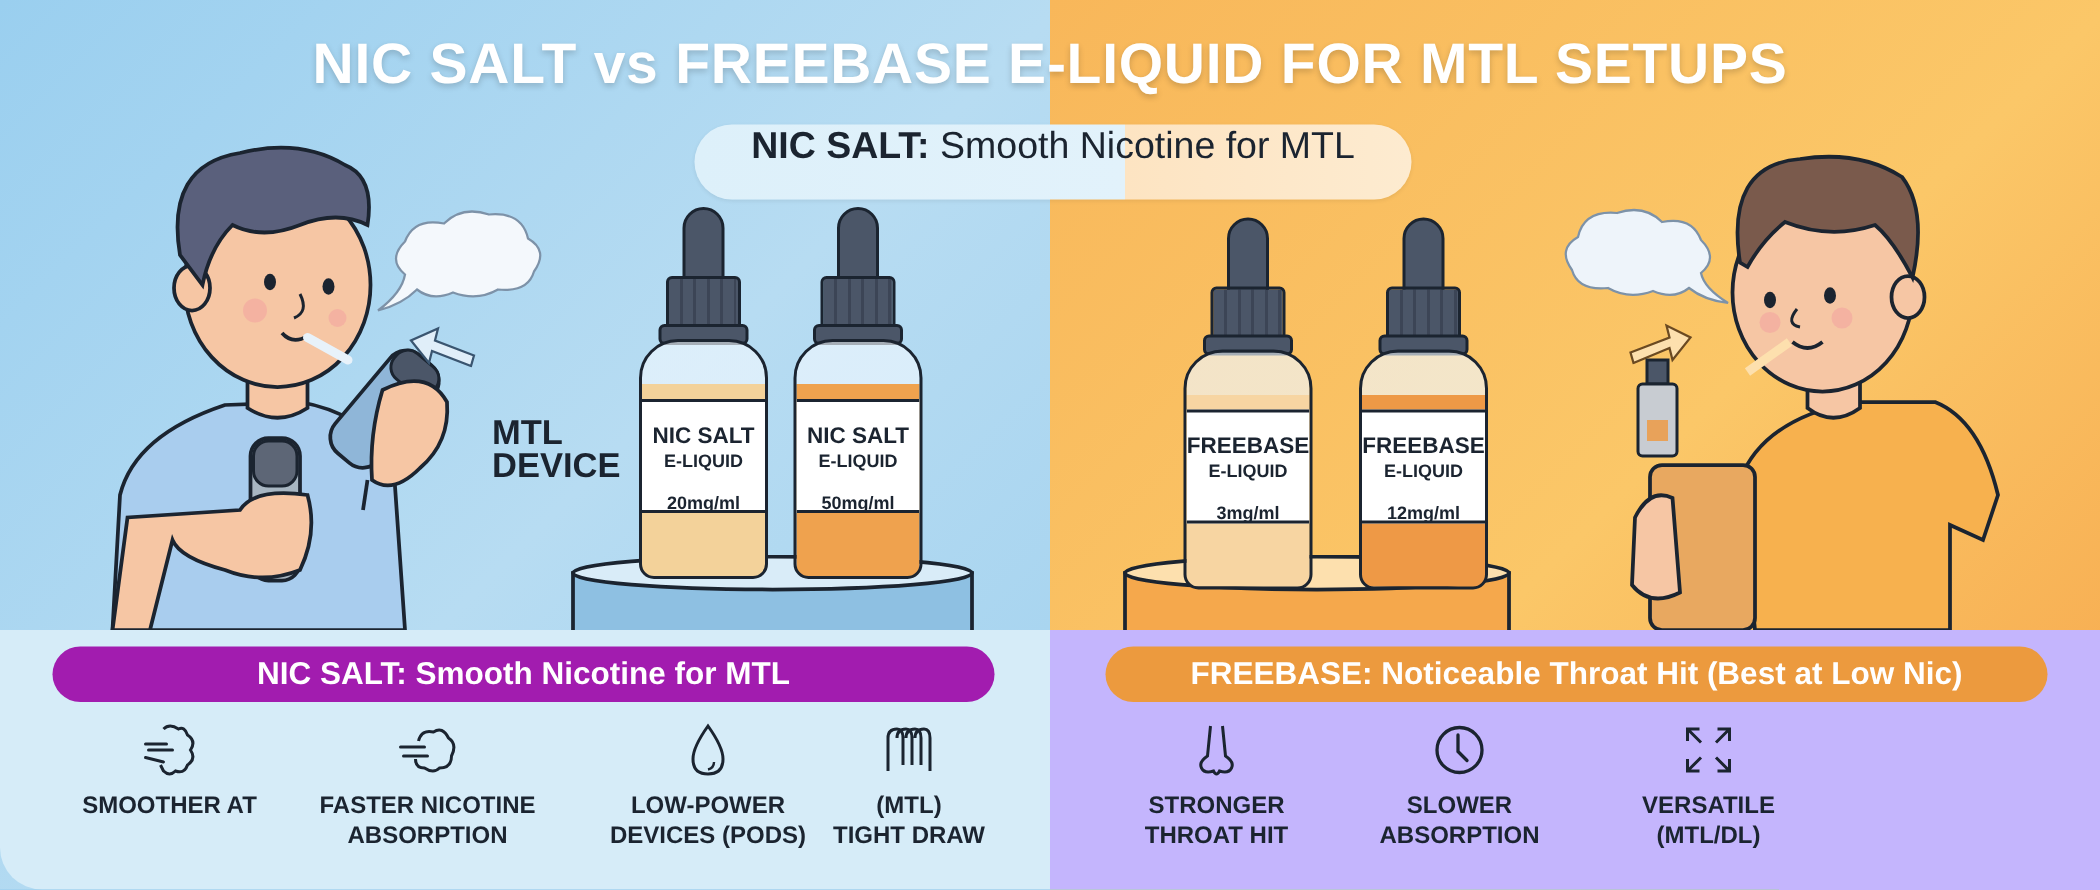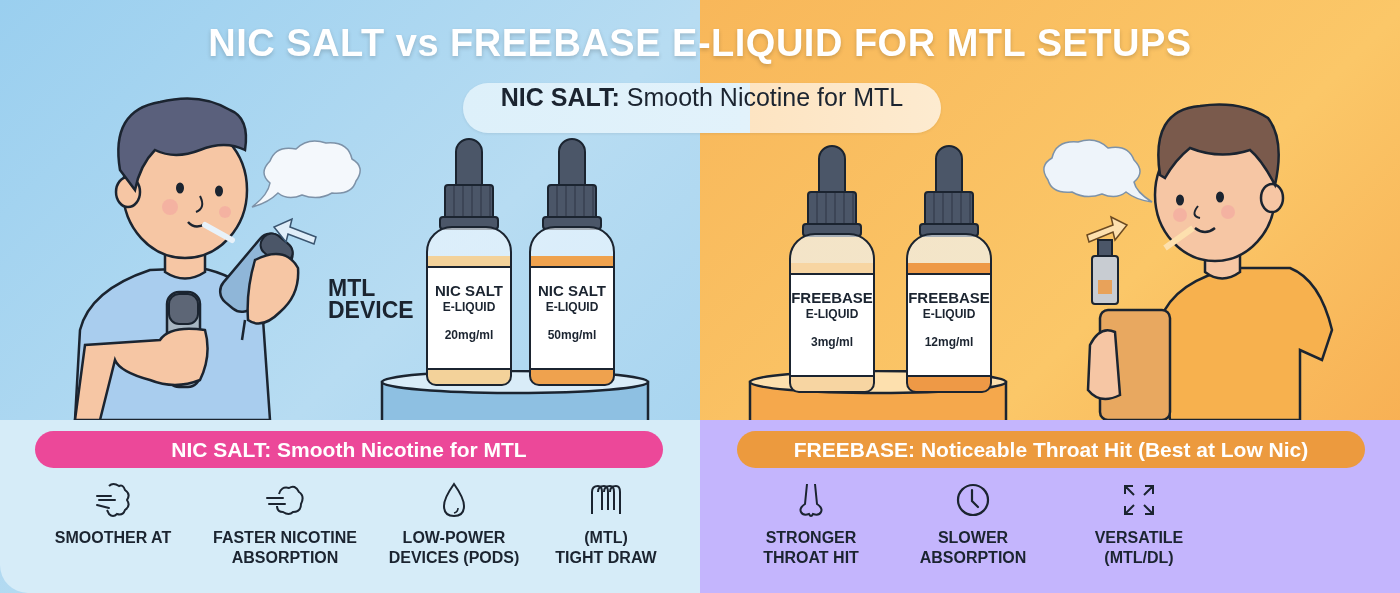--- a/index.html
+++ b/index.html
@@ -51,38 +51,38 @@
     position: absolute; left: 15px; top: 78px; width: 60px; height: 14px;
     background: #4b5668; border: 2px solid #1b2430; border-radius: 4px;
   }
   .bottle .glass {
     position: absolute; left: 2px; top: 88px; width: 86px; height: 160px;
     border: 2.5px solid #1b2430; border-radius: 26px 26px 10px 10px;
     background: linear-gradient(180deg, rgba(240,248,255,0.65) 0%, rgba(240,248,255,0.65) 18%, var(--liquid) 18%, var(--liquid) 100%);
     overflow: hidden;
   }
   .bottle .label {
-    position: absolute; left: 0; top: 38px; width: 100%; height: 104px;
+    position: absolute; left: 0; top: 38px; width: 100%; height: 76px;
     background: #ffffff; border-top: 2px solid #1b2430; border-bottom: 2px solid #1b2430;
     text-align: center; color: #1b2430;
   }
   .bottle .label .l1 { font-size: 15px; font-weight: bold; margin-top: 14px; }
   .bottle .label .l2 { font-size: 12px; font-weight: bold; margin-top: 1px; }
   .bottle .label .l3 { font-size: 12px; font-weight: bold; margin-top: 14px; }
 
   
   .panel { position: absolute; top: 420px; height: 173px; }
   .panel.left { left: 0; width: 700px; background: #d6ecf8; border-radius: 0 0 0 28px; }
   .panel.right { left: 700px; width: 700px; background: #c4b5fd; }
   .banner {
     position: absolute; top: 11px; height: 37px; border-radius: 19px;
     color: #ffffff; font-weight: bold; font-size: 21px;
     display: flex; align-items: center; justify-content: center;
   }
-  .panel.left .banner { left: 35px; width: 628px; background: #ec4899; }
+  .panel.left .banner { left: 35px; width: 628px; background: #a21caf; }
   .panel.right .banner { left: 37px; width: 628px; background: #ec9a3e; }
   .features { position: absolute; top: 60px; left: 0; width: 700px; height: 110px; }
   .feature { position: absolute; top: 0; width: 170px; text-align: center; }
   .feature .ico { width: 40px; height: 40px; margin: 0 auto; display: block; }
   .feature .txt {
     margin-top: 8px; font-size: 16px; font-weight: bold; color: #1b2430; line-height: 20px;
   }
 </style>
 </head>
 <body>
@@ -312,19 +312,19 @@
         <div>(MTL/DL)</div>
       </div>
     </div>
   </div>
 </div>
 
 <style>
   
   .panel.left .feature:nth-child(1) { left: 28px; }
   .panel.left .feature:nth-child(2) { left: 200px; }
-  .panel.left .feature:nth-child(3) { left: 369px; }
+  .panel.left .feature:nth-child(3) { left: 387px; }
   .panel.left .feature:nth-child(4) { left: 521px; }
   .panel.right .feature:nth-child(1) { left: 26px; }
   .panel.right .feature:nth-child(2) { left: 188px; }
   .panel.right .feature:nth-child(3) { left: 354px; }
   .panel.right .feature:nth-child(4) { left: 519px; }
 </style>
 
 </body></html>

